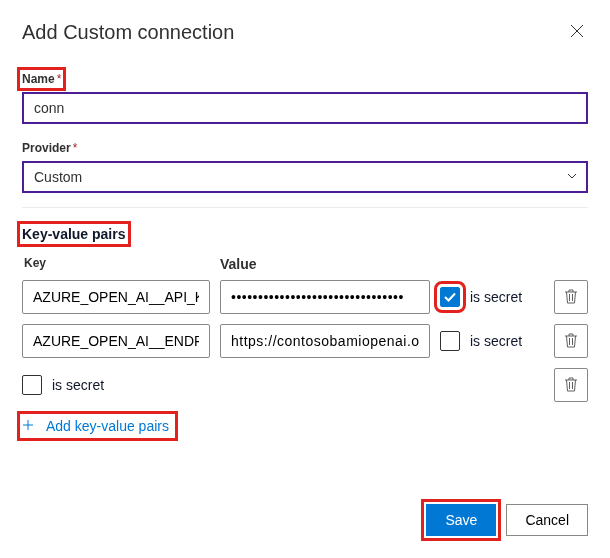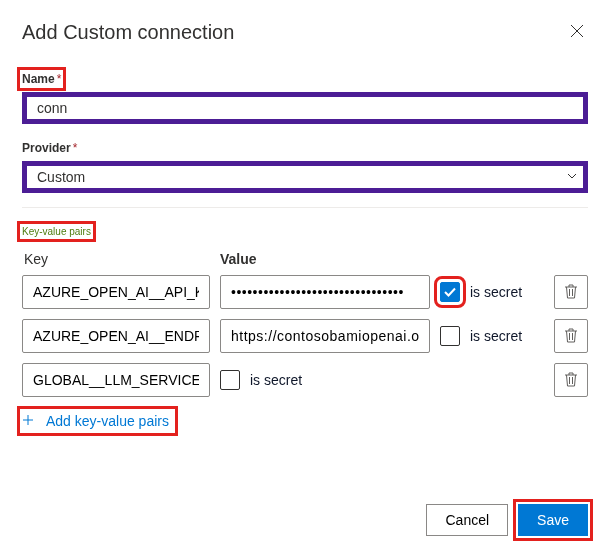--- a/index.html
+++ b/index.html
@@ -40,55 +40,55 @@
       display: inline-block;
     }
     .req {
       color: #a4262c;
       font-weight: 400;
       margin-left: 2px;
     }
     .text-input, .select-input {
       width: 100%;
       height: 32px;
-      border: 5px solid #4c1d95;
+      border: 2px solid #4c1d95;
       padding: 0 10px;
       font-size: 14px;
       font-family: inherit;
       background: #fff;
       color: #323130;
     }
     .select-wrap {
       position: relative;
     }
     .select-caret {
       position: absolute;
       right: 10px;
       top: 50%;
       transform: translateY(-50%);
       pointer-events: none;
       color: #323130;
     }
     .section-heading {
-      font-size: 10px;
-      font-weight: 400;
-      color: #4d7c0f;
+      font-size: 14px;
+      font-weight: 700;
+      color: #0f172a;
       margin-top: 14px;
       margin-bottom: 8px;
       display: inline-block;
     }
     .kv-header {
       display: flex;
       margin-top: 6px;
       margin-bottom: 8px;
     }
     .kv-header .col-key {
       width: 198px;
-      font-size: 14px;
-      font-weight: 400;
+      font-size: 12px;
+      font-weight: 700;
       color: #323130;
       padding-left: 2px;
     }
     .kv-header .col-value {
       font-size: 14px;
       font-weight: 700;
       color: #323130;
     }
     .kv-row {
       display: flex;
@@ -271,21 +271,20 @@
   <span class="secret-label">is secret</span>
   <button class="trash-btn">
     <svg width="14" height="16" viewBox="0 0 14 16">
         <path d="M1 3 h12 M5 3 V1 h4 v2 M2.5 3 l1 11 h7 l1 -11 M5.5 5 v7 M8.5 5 v7" stroke="#605e5c" stroke-width="1" fill="none"></path>
       </svg>
   </button>
 </div>
 
 
 <div class="kv-row">
-  <input class="key" type="text" value="GLOBAL__LLM_SERVICE" style="">
   <div class="checkbox">
     
   </div>
   <span class="secret-label">is secret</span>
   <button class="trash-btn">
     <svg width="14" height="16" viewBox="0 0 14 16">
         <path d="M1 3 h12 M5 3 V1 h4 v2 M2.5 3 l1 11 h7 l1 -11 M5.5 5 v7 M8.5 5 v7" stroke="#605e5c" stroke-width="1" fill="none"></path>
       </svg>
   </button>
 </div>
@@ -293,18 +292,18 @@
 <span class="add-link hl-box">
   <span>
     <svg width="12" height="12" viewBox="0 0 12 12">
         <path d="M6 1 v10 M1 6 h10" stroke="#0078d4" stroke-width="1"></path>
       </svg>
   </span>
   <span>Add key-value pairs</span>
 </span>
 
 <div class="footer">
+  <button class="btn primary hl-box">Save</button>
   <button class="btn">Cancel</button>
-  <button class="btn primary hl-box">Save</button>
 </div>
 
 
 
 
 </body></html>

